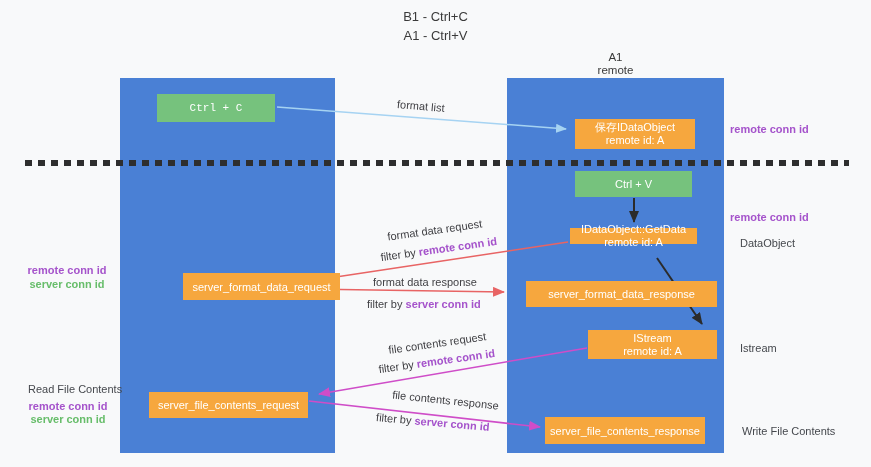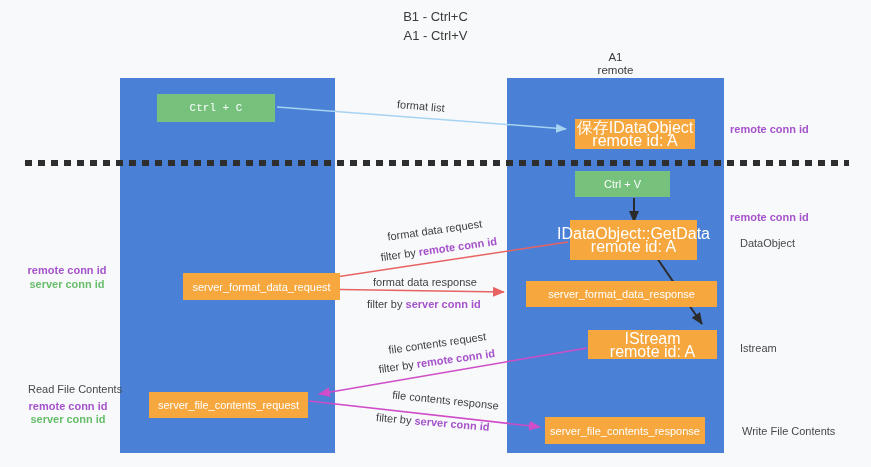--- a/index.html
+++ b/index.html
@@ -7,21 +7,21 @@
   #canvas { position:relative; width:871px; height:467px; background:#f8f9fa; overflow:hidden; }
   .title { position:absolute; top:7px; left:0; width:871px; text-align:center;
            font-size:13px; line-height:19px; color:#3a3a3a; }
   .col-header { position:absolute; text-align:center; font-size:11.5px; line-height:13px; color:#3a3a3a; }
   .lifeline { position:absolute; top:78px; height:375px; background:#4a80d5; }
   .box { position:absolute; display:flex; flex-direction:column; align-items:center;
          justify-content:center; color:#ffffff; text-align:center; }
   .orange { background:#f6a73e; }
   .green  { background:#76c27d; }
   .one-line { font-size:11px; }
-  .two-line { font-size:16px; line-height:13px; }
+  .two-line { font-size:11px; line-height:13px; }
   .arrow-label { position:absolute; white-space:nowrap; font-size:11px; color:#3f3f43; }
   .side-label { position:absolute; white-space:nowrap; font-size:11px; }
   .purple { color:#a553cb; font-weight:bold; }
   .greenlbl { color:#67bd6a; font-weight:bold; }
   .darklbl { color:#45484d;margin-left:10px; }
   .stack { position:absolute; text-align:center; font-size:11px; line-height:13.5px; white-space:nowrap; }
   svg.overlay { position:absolute; top:0; left:0; pointer-events:none; }
 </style>
 </head>
 <body>
@@ -80,25 +80,25 @@
 
   <div class="box green one-line" style="left:157px; top:94px; width:118px; height:28px;font-family:Liberation Mono, monospace;">
     <div>Ctrl + C</div>
   </div>
 
   <div class="box orange two-line" style="left:575px; top:119px; width:120px; height:30px;">
     <div>保存IDataObject</div>
     <div>remote id: A</div>
   </div>
 
-  <div class="box green one-line" style="left:575px; top:171px; width:95px; height:26px;">
+  <div class="box green one-line" style="left:575px; top:171px; width:117px; height:26px;">
     <div>Ctrl + V</div>
   </div>
 
-  <div class="box orange two-line" style="left:570px; top:220px; width:127px; height:40px;">
+  <div class="box orange two-line" style="left:570px; top:228px; width:127px; height:16px;">
     <div>IDataObject::GetData</div>
     <div>remote id: A</div>
   </div>
 
   <div class="box orange one-line" style="left:151px; top:273px; width:157px; height:27px;margin-left:32px;">
     <div>server_format_data_request</div>
   </div>
 
   <div class="box orange one-line" style="left:526px; top:281px; width:191px; height:26px;">
     <div>server_format_data_response</div>

